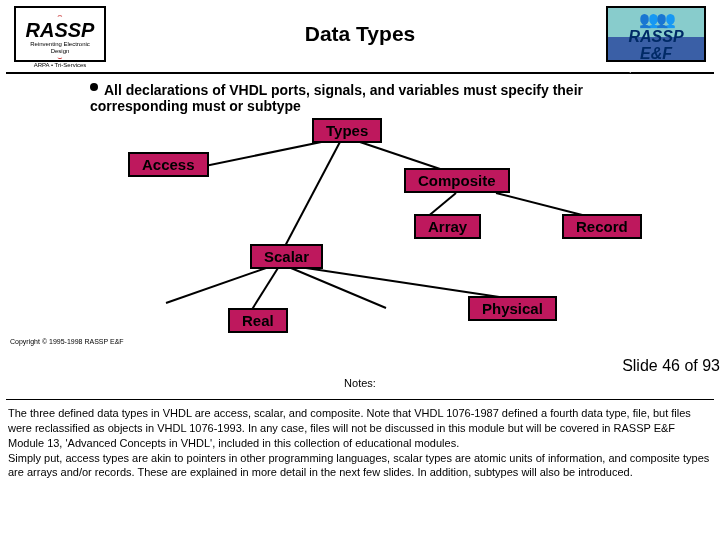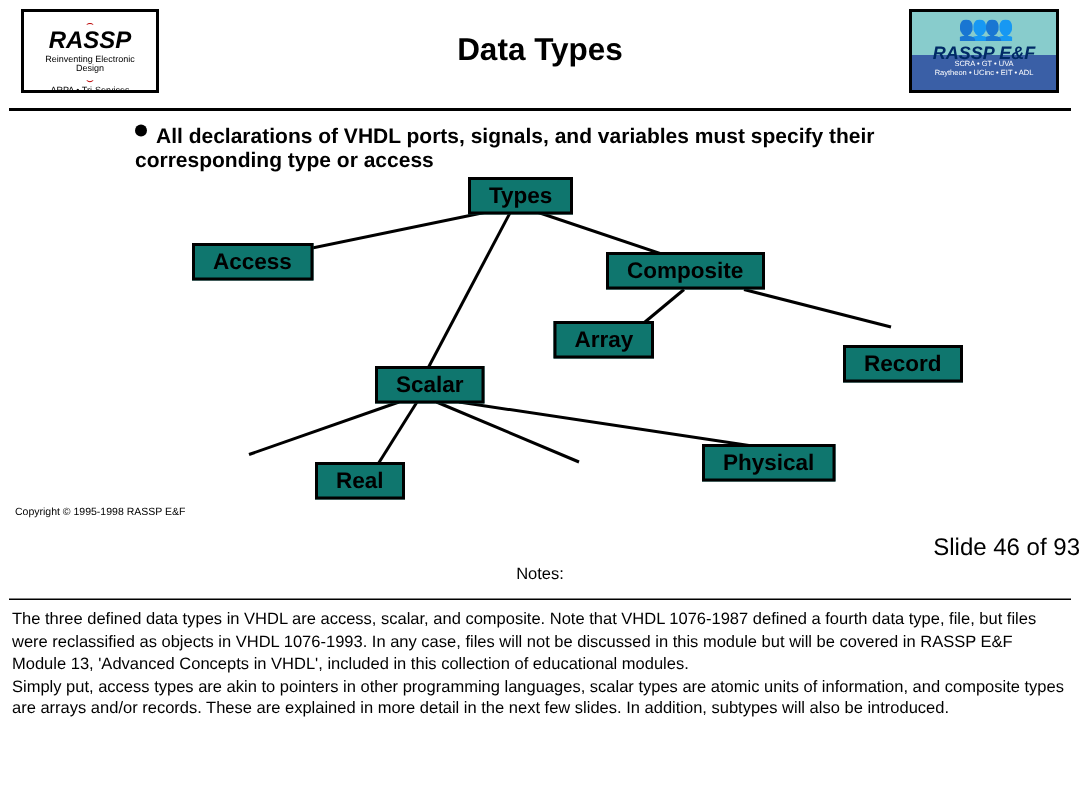--- a/index.html
+++ b/index.html
@@ -27,38 +27,38 @@
     line-height: 1.05;
   }
   .logo-left {
     left: 8px;
     width: 92px;
     height: 56px;
   }
   .logo-left .rassp-title-a {
     font-weight: bold;
     font-style: italic;
-    font-size: 16px;
+    font-size: 20px;
   }
   .logo-left .sub {
     font-size: 6px;
   }
   .logo-left .arc {
     color: #b00;
     font-size: 8px;
   }
   .logo-right {
     right: 8px;
     width: 100px;
     height: 56px;
     background: linear-gradient(#8cc 0 55%, #3a5fa6 55% 100%);
     color: #002a66;
   }
   .logo-right .heads { font-size: 16px; color:#003; letter-spacing:-3px; }
-  .logo-right .rf { font-weight: bold; font-style: italic; font-size: 12px; color:#002a66;}
+  .logo-right .rf { font-weight: bold; font-style: italic; font-size: 16px; color:#002a66;}
   .logo-right .sub { font-size: 5px; color:#fff; }
   .page-title {
     position: absolute;
     left: 0; right: 0; top: 22px;
     text-align: center;
     font-size: 21px;
     font-weight: bold;
   }
   .bullet-block {
     margin: 8px 60px 0 90px;
@@ -75,21 +75,21 @@
   }
   .diagram {
     position: relative;
     width: 708px;
     height: 220px;
     margin: 4px 6px 0 6px;
   }
   .node {
     position: absolute;
     border: 2px solid #000;
-    background: #0f766e;
+    background: #be185d;
     font-weight: bold;
     font-size: 15px;
     padding: 2px 12px;
     white-space: nowrap;
   }
   svg.connectors {
     position: absolute;
     left: 0; top: 0;
     width: 708px; height: 220px;
   }
@@ -130,46 +130,46 @@
   <div class="page-title">Data Types</div>
   <div class="logo-right">
     <div class="heads">👥👥</div>
     <div class="rf">RASSP E&amp;F</div>
     <div class="sub">SCRA • GT • UVA</div>
     <div class="sub">Raytheon • UCinc • EIT • ADL</div>
   </div>
 </div>
 
 <div class="bullet-block">
-  <span class="dot"></span><span>All declarations of VHDL ports, signals, and variables must specify their corresponding type or access</span>
+  <span class="dot"></span><span>All declarations of VHDL ports, signals, and variables must specify their corresponding must or subtype</span>
 </div>
 
 <div class="diagram">
   <svg class="connectors">
 
     <line x1="325" y1="22" x2="165" y2="55" stroke="#000" stroke-width="2"></line>
     <line x1="348" y1="22" x2="446" y2="55" stroke="#000" stroke-width="2"></line>
     <line x1="335" y1="22" x2="278" y2="130" stroke="#000" stroke-width="2"></line>
 
     <line x1="450" y1="75" x2="420" y2="100" stroke="#000" stroke-width="2"></line>
     <line x1="490" y1="75" x2="588" y2="100" stroke="#000" stroke-width="2"></line>
 
     <line x1="260" y1="150" x2="160" y2="185" stroke="#000" stroke-width="2"></line>
     <line x1="272" y1="150" x2="245" y2="193" stroke="#000" stroke-width="2"></line>
     <line x1="285" y1="150" x2="380" y2="190" stroke="#000" stroke-width="2"></line>
     <line x1="300" y1="150" x2="500" y2="180" stroke="#000" stroke-width="2"></line>
   </svg>
 
   <div class="node" style="left:306px; top:0px;">Types</div>
-  <div class="node" style="left:122px; top:44px;">Access</div>
+  <div class="node" style="left:122px; top:34px;">Access</div>
   <div class="node" style="left:398px; top:50px;text-align:center;">Composite</div>
-  <div class="node" style="left:363px; top:96px;padding-left:12px;">Array</div>
-  <div class="node" style="left:556px; top:96px;margin-top:16px;">Record</div>
+  <div class="node" style="left:408px; top:96px;padding-left:12px;">Array</div>
+  <div class="node" style="left:556px; top:96px;">Record</div>
   <div class="node" style="left:244px; top:126px;">Scalar</div>
-  <div class="node" style="left:204px; top:190px;">Real</div>
+  <div class="node" style="left:222px; top:190px;">Real</div>
   <div class="node" style="left:462px; top:178px;">Physical</div>
 </div>
 
 <div class="copyright">Copyright © 1995-1998 RASSP E&amp;F</div>
 
 <div class="slide-num">Slide 46 of 93</div>
 <div class="notes-label">Notes:</div>
 <hr class="sep">
 
 <div class="notes">

